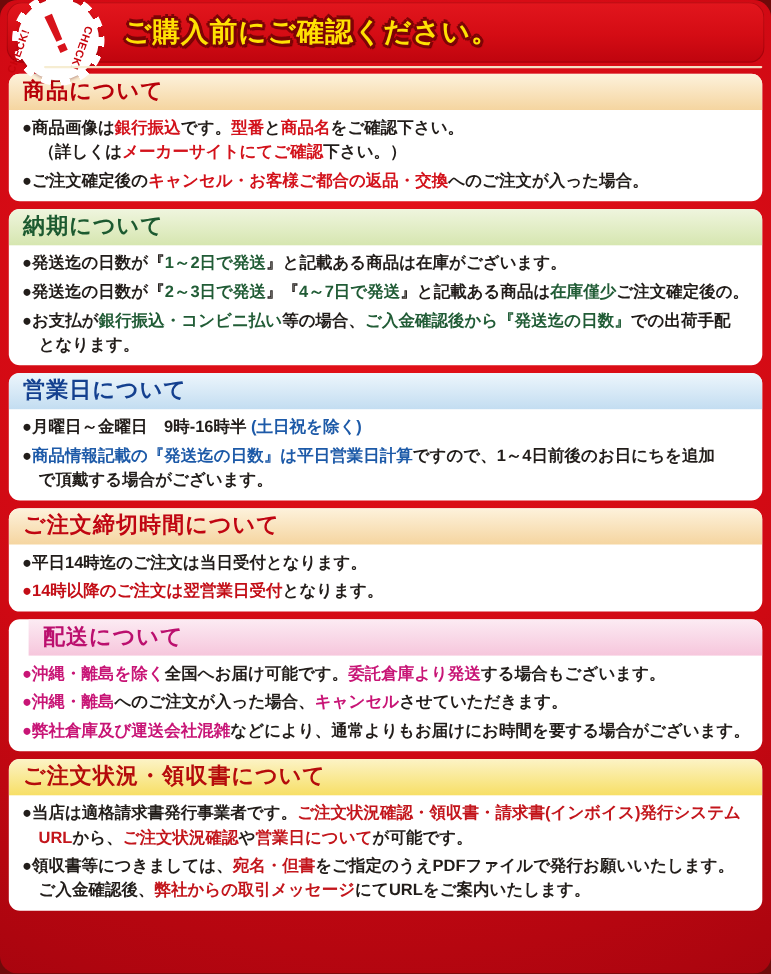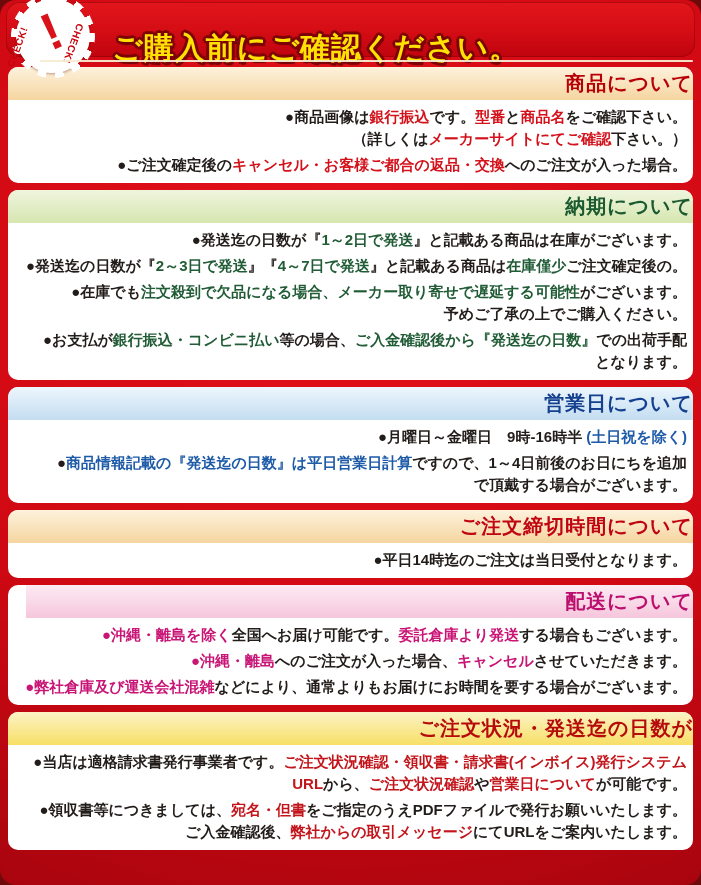--- a/index.html
+++ b/index.html
@@ -16,22 +16,22 @@
   }
   
   .top{position:relative;height:67px;}
   .top-box{
     position:absolute;left:6px;right:6px;top:2px;bottom:10px;
     border-radius:14px;
     background:linear-gradient(180deg,#e2161d 0%,#d40c14 55%,#bf040e 100%);
     box-shadow:inset 0 0 0 1px rgba(140,2,8,.55);
   }
   .title{
-    position:absolute;left:112px;top:28px;margin:0;
-    font-size:30px;letter-spacing:1px;color:#ffe103;
+    position:absolute;left:112px;top:12px;margin:0;
+    font-size:25px;letter-spacing:1px;color:#ffe103;
     text-shadow:
       -2px -2px 0 #7d0406, 2px -2px 0 #7d0406,
       -2px  2px 0 #7d0406, 2px  2px 0 #7d0406,
       -3px  0   0 #7d0406, 3px  0   0 #7d0406,
        0   -3px 0 #7d0406, 0    3px 0 #7d0406,
        2px  3px 1px #5d0203;
   }
   .title-underline{
     position:absolute;left:40px;right:8px;bottom:5px;height:2px;
     background:#f6ecd0;border-radius:2px;opacity:.95;
@@ -51,21 +51,21 @@
     font-size:52px;color:#d8131b;transform:rotate(-6deg);line-height:1.1;
   }
   .badge .chk{
     position:absolute;font-size:10px;letter-spacing:.5px;color:#c7040c;white-space:nowrap;
   }
   .badge .chk.top{left:1px;top:20px;transform:rotate(-52deg);}
   .badge .chk.bot{right:-1px;bottom:18px;transform:rotate(-232deg);}
   
   main{display:block;padding:0 8px;}
   .card{
-    background:#fff;border-radius:10px;overflow:hidden;margin-bottom:7px;text-align:right;
+    background:#fff;border-radius:10px;overflow:hidden;margin-bottom:7px;
   }
   .card-header{
     margin:0;height:33px;line-height:33px;padding-left:13px;
     font-size:20px;letter-spacing:1px;
   }
   .card-body{padding:6px 6px 7px 12px;color:#221d1a;}
   .item{margin-bottom:4px;}
   .item:last-child{margin-bottom:0;}
   .line{margin:0;font-size:15px;line-height:22px;padding-left:15px;text-indent:-15px;}
   .line.cont{text-indent:0;}
@@ -102,24 +102,20 @@
   <section class="card">
     <h2 class="card-header" style="color: rgb(28, 90, 48); background: linear-gradient(rgb(239, 245, 222) 0%, rgb(214, 230, 176) 100%);">納期について</h2>
     <div class="card-body">
           <div class="item">
             <p class="line"><span>●発送迄の日数が『</span><span style="color: rgb(33, 92, 54);">1～2日で発送</span><span>』と記載ある商品は在庫がございます。</span></p>
           </div>
           <div class="item">
             <p class="line"><span>●発送迄の日数が『</span><span style="color: rgb(33, 92, 54);">2～3日で発送</span><span>』『</span><span style="color: rgb(33, 92, 54);">4～7日で発送</span><span>』と記載ある商品は</span><span style="color: rgb(33, 92, 54);">在庫僅少</span><span>ご注文確定後の。</span></p>
           </div>
           <div class="item">
-            <p class="line"><span>●在庫でも</span><span style="color: rgb(33, 92, 54);">注文殺到で欠品になる場合、メーカー取り寄せで遅延する可能性</span><span>がございます。</span></p>
-            <p class="line cont"><span>予めご了承の上でご購入ください。</span></p>
-          </div>
-          <div class="item">
             <p class="line"><span>●お支払が</span><span style="color: rgb(33, 92, 54);">銀行振込・コンビニ払い</span><span>等の場合、</span><span style="color: rgb(33, 92, 54);">ご入金確認後から『発送迄の日数』</span><span>での出荷手配</span></p>
             <p class="line cont"><span>となります。</span></p>
           </div>
         </div>
   </section>
 
   <section class="card">
     <h2 class="card-header" style="color: rgb(20, 64, 143); background: linear-gradient(rgb(237, 246, 252) 0%, rgb(195, 221, 241) 100%);">営業日について</h2>
     <div class="card-body">
           <div class="item">
@@ -131,40 +127,43 @@
           </div>
         </div>
   </section>
 
   <section class="card">
     <h2 class="card-header" style="color: rgb(192, 5, 17); background: linear-gradient(rgb(253, 242, 220) 0%, rgb(245, 213, 160) 100%);">ご注文締切時間について</h2>
     <div class="card-body">
           <div class="item">
             <p class="line"><span>●平日14時迄のご注文は当日受付となります。</span></p>
           </div>
+          <div class="item">
+            <p class="line"><span style="color: rgb(195, 13, 22);">●14時以降のご注文は翌営業日受付</span><span>となります。</span></p>
+          </div>
         </div>
   </section>
 
   <section class="card">
     <h2 class="card-header" style="color: rgb(187, 15, 110); background: linear-gradient(rgb(252, 235, 243) 0%, rgb(246, 198, 220) 100%); margin-left: 18px;">配送について</h2>
     <div class="card-body">
           <div class="item">
             <p class="line"><span style="color: rgb(200, 21, 118);">●沖縄・離島を除く</span><span>全国へお届け可能です。</span><span style="color: rgb(200, 21, 118);">委託倉庫より発送</span><span>する場合もございます。</span></p>
           </div>
           <div class="item">
             <p class="line"><span style="color: rgb(200, 21, 118);">●沖縄・離島</span><span>へのご注文が入った場合、</span><span style="color: rgb(200, 21, 118);">キャンセル</span><span>させていただきます。</span></p>
           </div>
           <div class="item">
             <p class="line"><span style="color: rgb(200, 21, 118);">●弊社倉庫及び運送会社混雑</span><span>などにより、通常よりもお届けにお時間を要する場合がございます。</span></p>
           </div>
         </div>
   </section>
 
   <section class="card">
-    <h2 class="card-header" style="color: rgb(181, 11, 11); background: linear-gradient(rgb(252, 243, 198) 0%, rgb(247, 223, 102) 100%);">ご注文状況・発送迄の日数が</h2>
+    <h2 class="card-header" style="color: rgb(181, 11, 11); background: linear-gradient(rgb(252, 243, 198) 0%, rgb(247, 223, 102) 100%);">ご注文状況・領収書について</h2>
     <div class="card-body">
           <div class="item">
             <p class="line"><span>●当店は適格請求書発行事業者です。</span><span style="color: rgb(195, 22, 28);">ご注文状況確認・領収書・請求書(インボイス)発行システム</span></p>
             <p class="line cont"><span style="color: rgb(195, 22, 28);">URL</span><span>から、</span><span style="color: rgb(195, 22, 28);">ご注文状況確認</span><span>や</span><span style="color: rgb(195, 22, 28);">営業日について</span><span>が可能です。</span></p>
           </div>
           <div class="item">
             <p class="line"><span>●領収書等につきましては、</span><span style="color: rgb(195, 22, 28);">宛名・但書</span><span>をご指定のうえPDFファイルで発行お願いいたします。</span></p>
             <p class="line cont"><span>ご入金確認後、</span><span style="color: rgb(195, 22, 28);">弊社からの取引メッセージ</span><span>にてURLをご案内いたします。</span></p>
           </div>
         </div>

